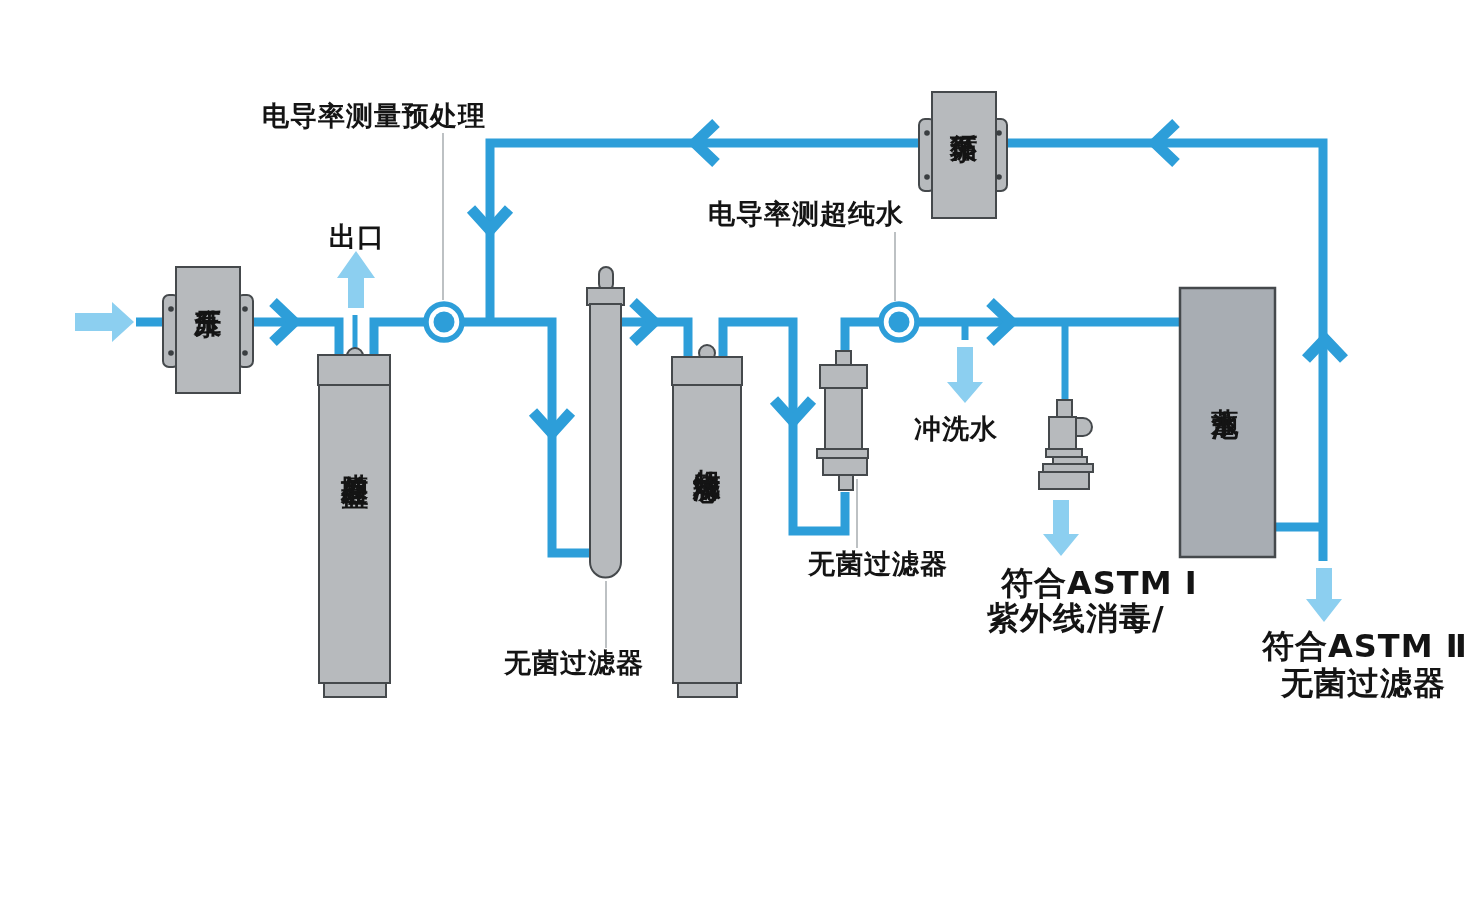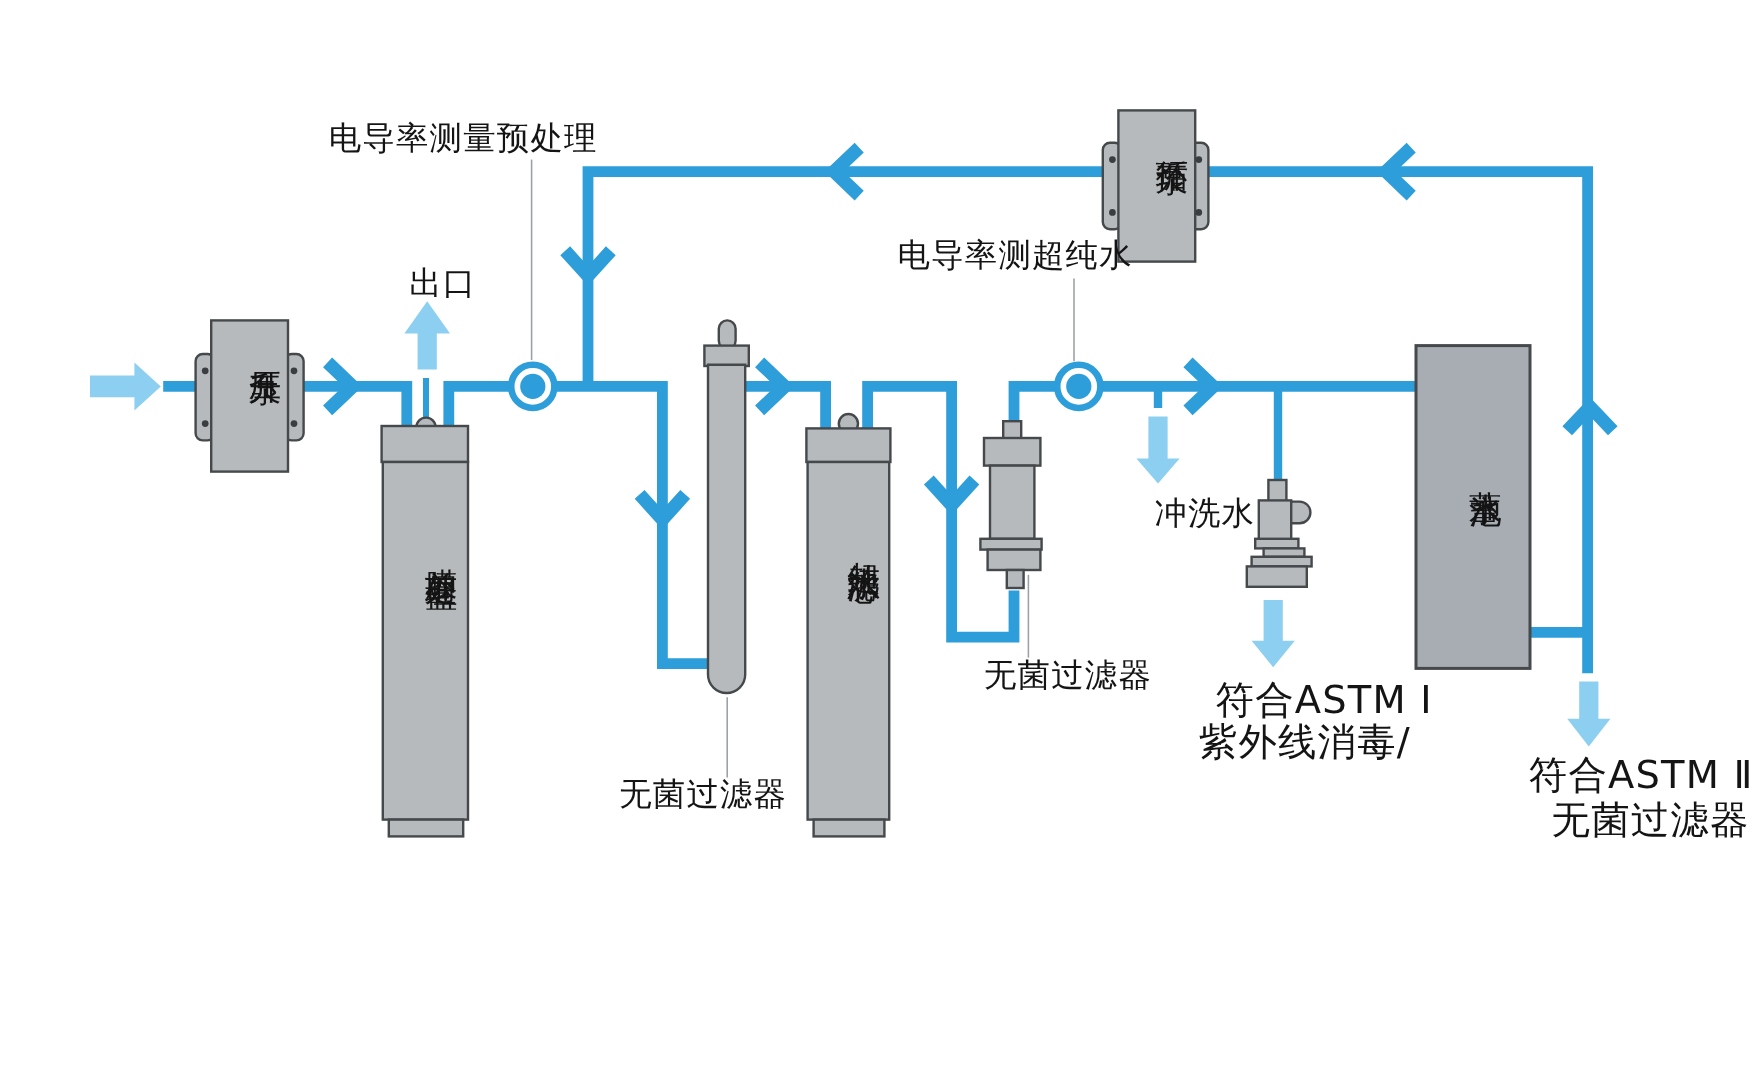--- a/index.html
+++ b/index.html
@@ -24,22 +24,22 @@
   .pipe-thin{stroke:var(--pipe);stroke-width:5;fill:none;}
   .chev{stroke:var(--pipe);stroke-width:11;fill:none;}
   .larrow{fill:var(--arrow_light);}
   .equip{fill:var(--equip_fill);stroke:var(--equip_stroke);stroke-width:2;}
   .tankfill{fill:var(--tank_fill);stroke:var(--equip_stroke);stroke-width:2.5;}
   .bolt{fill:#3a3e41;stroke:none;}
   .leader{stroke:var(--leader);stroke-width:1.3;fill:none;}
   .sensor-outer{fill:#fff;stroke:var(--pipe);stroke-width:5.5;}
   .sensor-inner{fill:var(--pipe);stroke:none;}
   .lbl{
-    position:absolute;color:var(--text);font-weight:normal;
-    font-size:27px;line-height:1.1;white-space:nowrap;letter-spacing:1px;margin-left:12px;
+    position:absolute;color:var(--text);font-weight:bold;
+    font-size:27px;line-height:1.1;white-space:nowrap;letter-spacing:1px;
   }
   .lbl-sm{font-size:32px;}
   .lbl-v{
     writing-mode:vertical-rl;text-orientation:upright;
     letter-spacing:2px;white-space:nowrap;
   }
 </style>
 </head>
 <body>
 
@@ -173,25 +173,25 @@
   <div class="lbl" style="left:329px;top:222px;">出口</div>
 
   <div class="lbl lbl-v" style="left:193px;top:287px;">升压泵</div>
 
   <div class="lbl lbl-v" style="left:340px;top:452px;">膜前处理盒</div>
 
   <div class="lbl" style="left:504px;top:648px;">无菌过滤器</div>
 
   <div class="lbl lbl-v" style="left:692px;top:447px;">超纯水滤芯</div>
 
-  <div class="lbl" style="left:736px;top:199px;">电导率测超纯水</div>
+  <div class="lbl" style="left:708px;top:199px;">电导率测超纯水</div>
 
   <div class="lbl" style="left:808px;top:549px;">无菌过滤器</div>
 
-  <div class="lbl" style="left:950px;top:414px;">冲洗水</div>
+  <div class="lbl" style="left:914px;top:414px;">冲洗水</div>
 
   <div class="lbl lbl-v" style="left:949px;top:112px;">循环泵</div>
 
   <div class="lbl lbl-v" style="left:1210px;top:387px;">蓄水池</div>
 
   <div class="lbl lbl-sm" style="left:1001px;top:566px;">符合ASTM Ⅰ</div>
 
   <div class="lbl lbl-sm" style="left:987px;top:601px;">紫外线消毒/</div>
 
 

